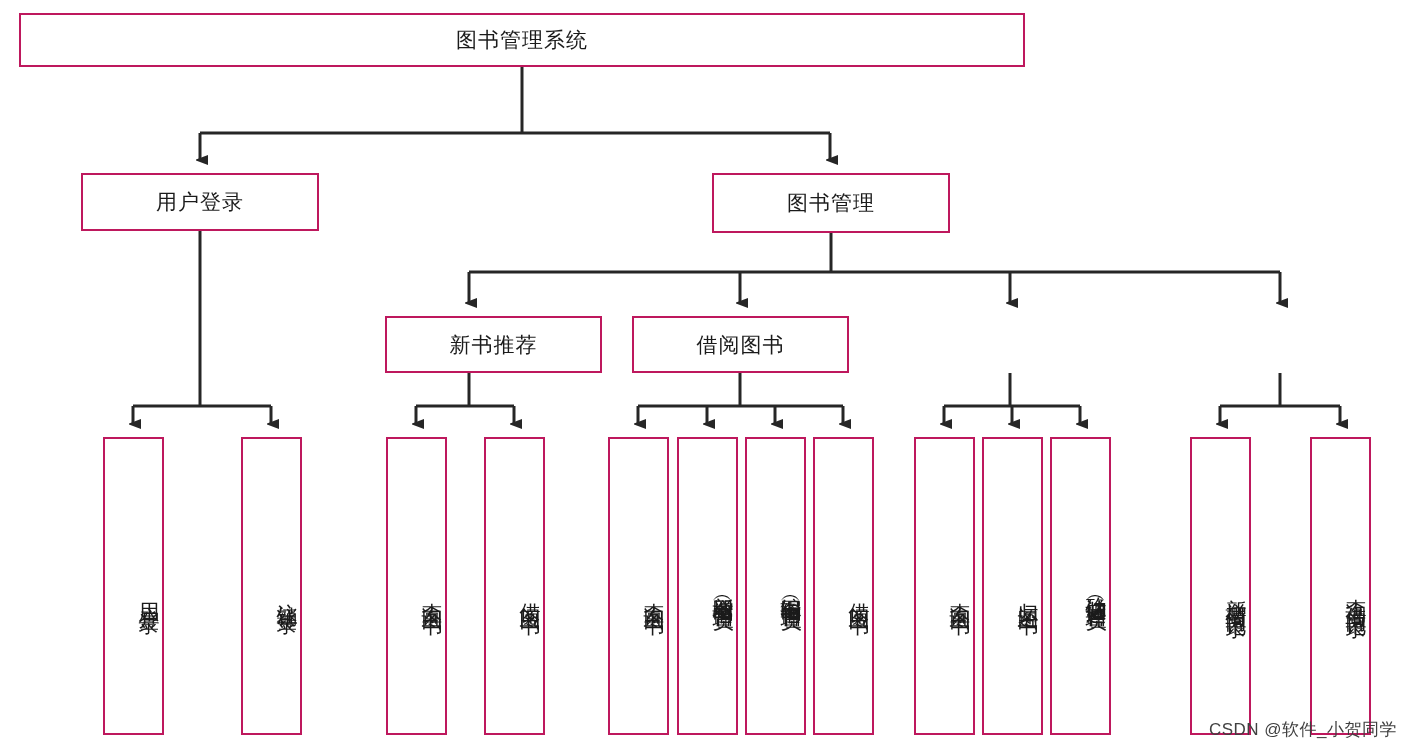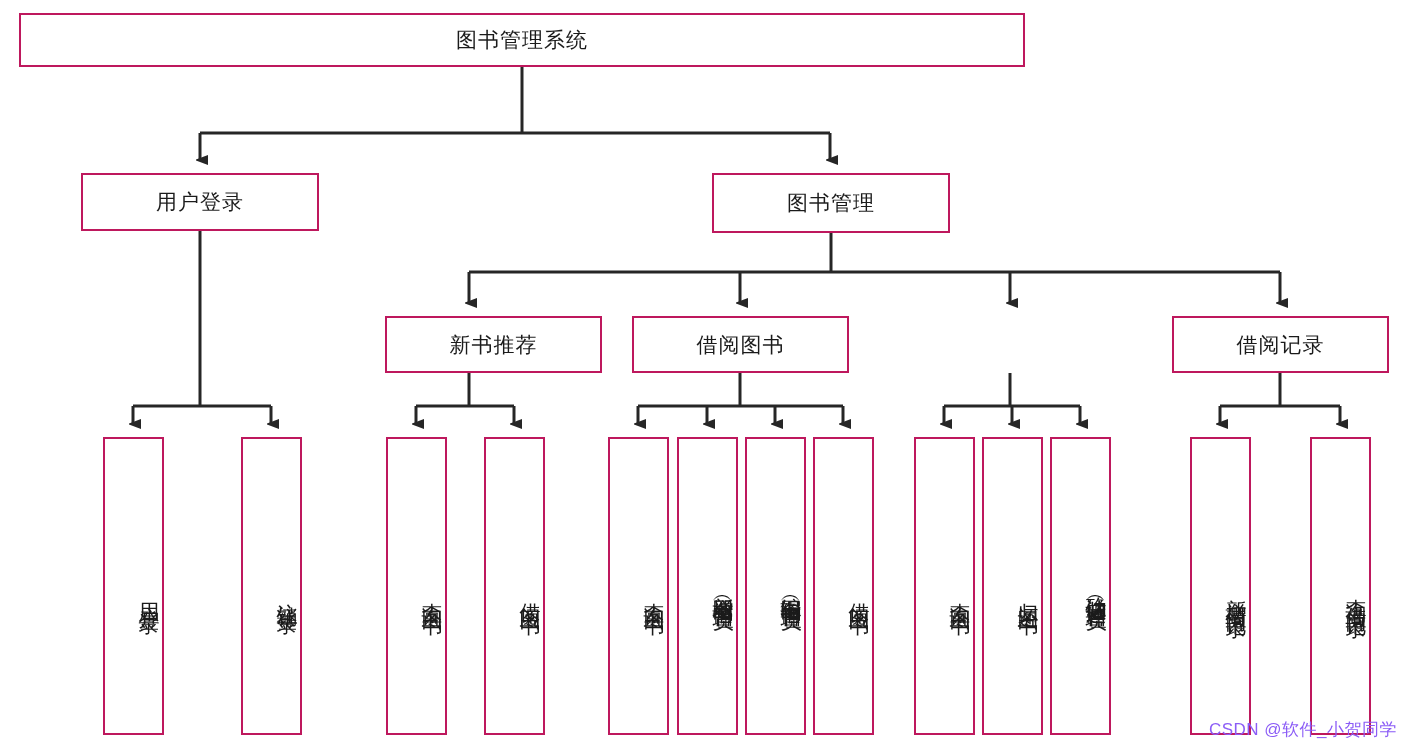--- a/index.html
+++ b/index.html
@@ -56,21 +56,21 @@
   }
   .node-label {
     white-space: nowrap;
     display: block;
   }
   .watermark {
     position: absolute;
     right: 8px;
     bottom: 6px;
     font-size: 17px;
-    color: #8b5cf6;
+    color: #404040;
     z-index: 5;
     white-space: nowrap;
     letter-spacing: 0.5px;
   }
 </style>
 </head>
 <body>
 
 <div id="diagram-root">
 
@@ -134,23 +134,20 @@
   <div class="node horizontal" style="left: 712px; top: 173px; width: 238px; height: 60px;">
     <span class="node-label">图书管理</span>
   </div>
 
   <div class="node horizontal" style="left: 361px; top: 316px; width: 217px; height: 57px; margin-left: 24px;">
     <span class="node-label">新书推荐</span>
   </div>
   <div class="node horizontal" style="left: 632px; top: 316px; width: 217px; height: 57px;">
     <span class="node-label">借阅图书</span>
   </div>
-  <div class="node horizontal" style="left: 1172px; top: 316px; width: 217px; height: 57px;">
-    <span class="node-label">借阅记录</span>
-  </div>
 
   <div class="node vertical" style="left: 103px; top: 437px; width: 61px; height: 298px;">
     <span class="node-label">用户登录</span>
   </div>
   <div class="node vertical" style="left: 241px; top: 437px; width: 61px; height: 298px;">
     <span class="node-label">注销登录</span>
   </div>
   <div class="node vertical" style="left: 386px; top: 437px; width: 61px; height: 298px;">
     <span class="node-label">查询图书</span>
   </div>

